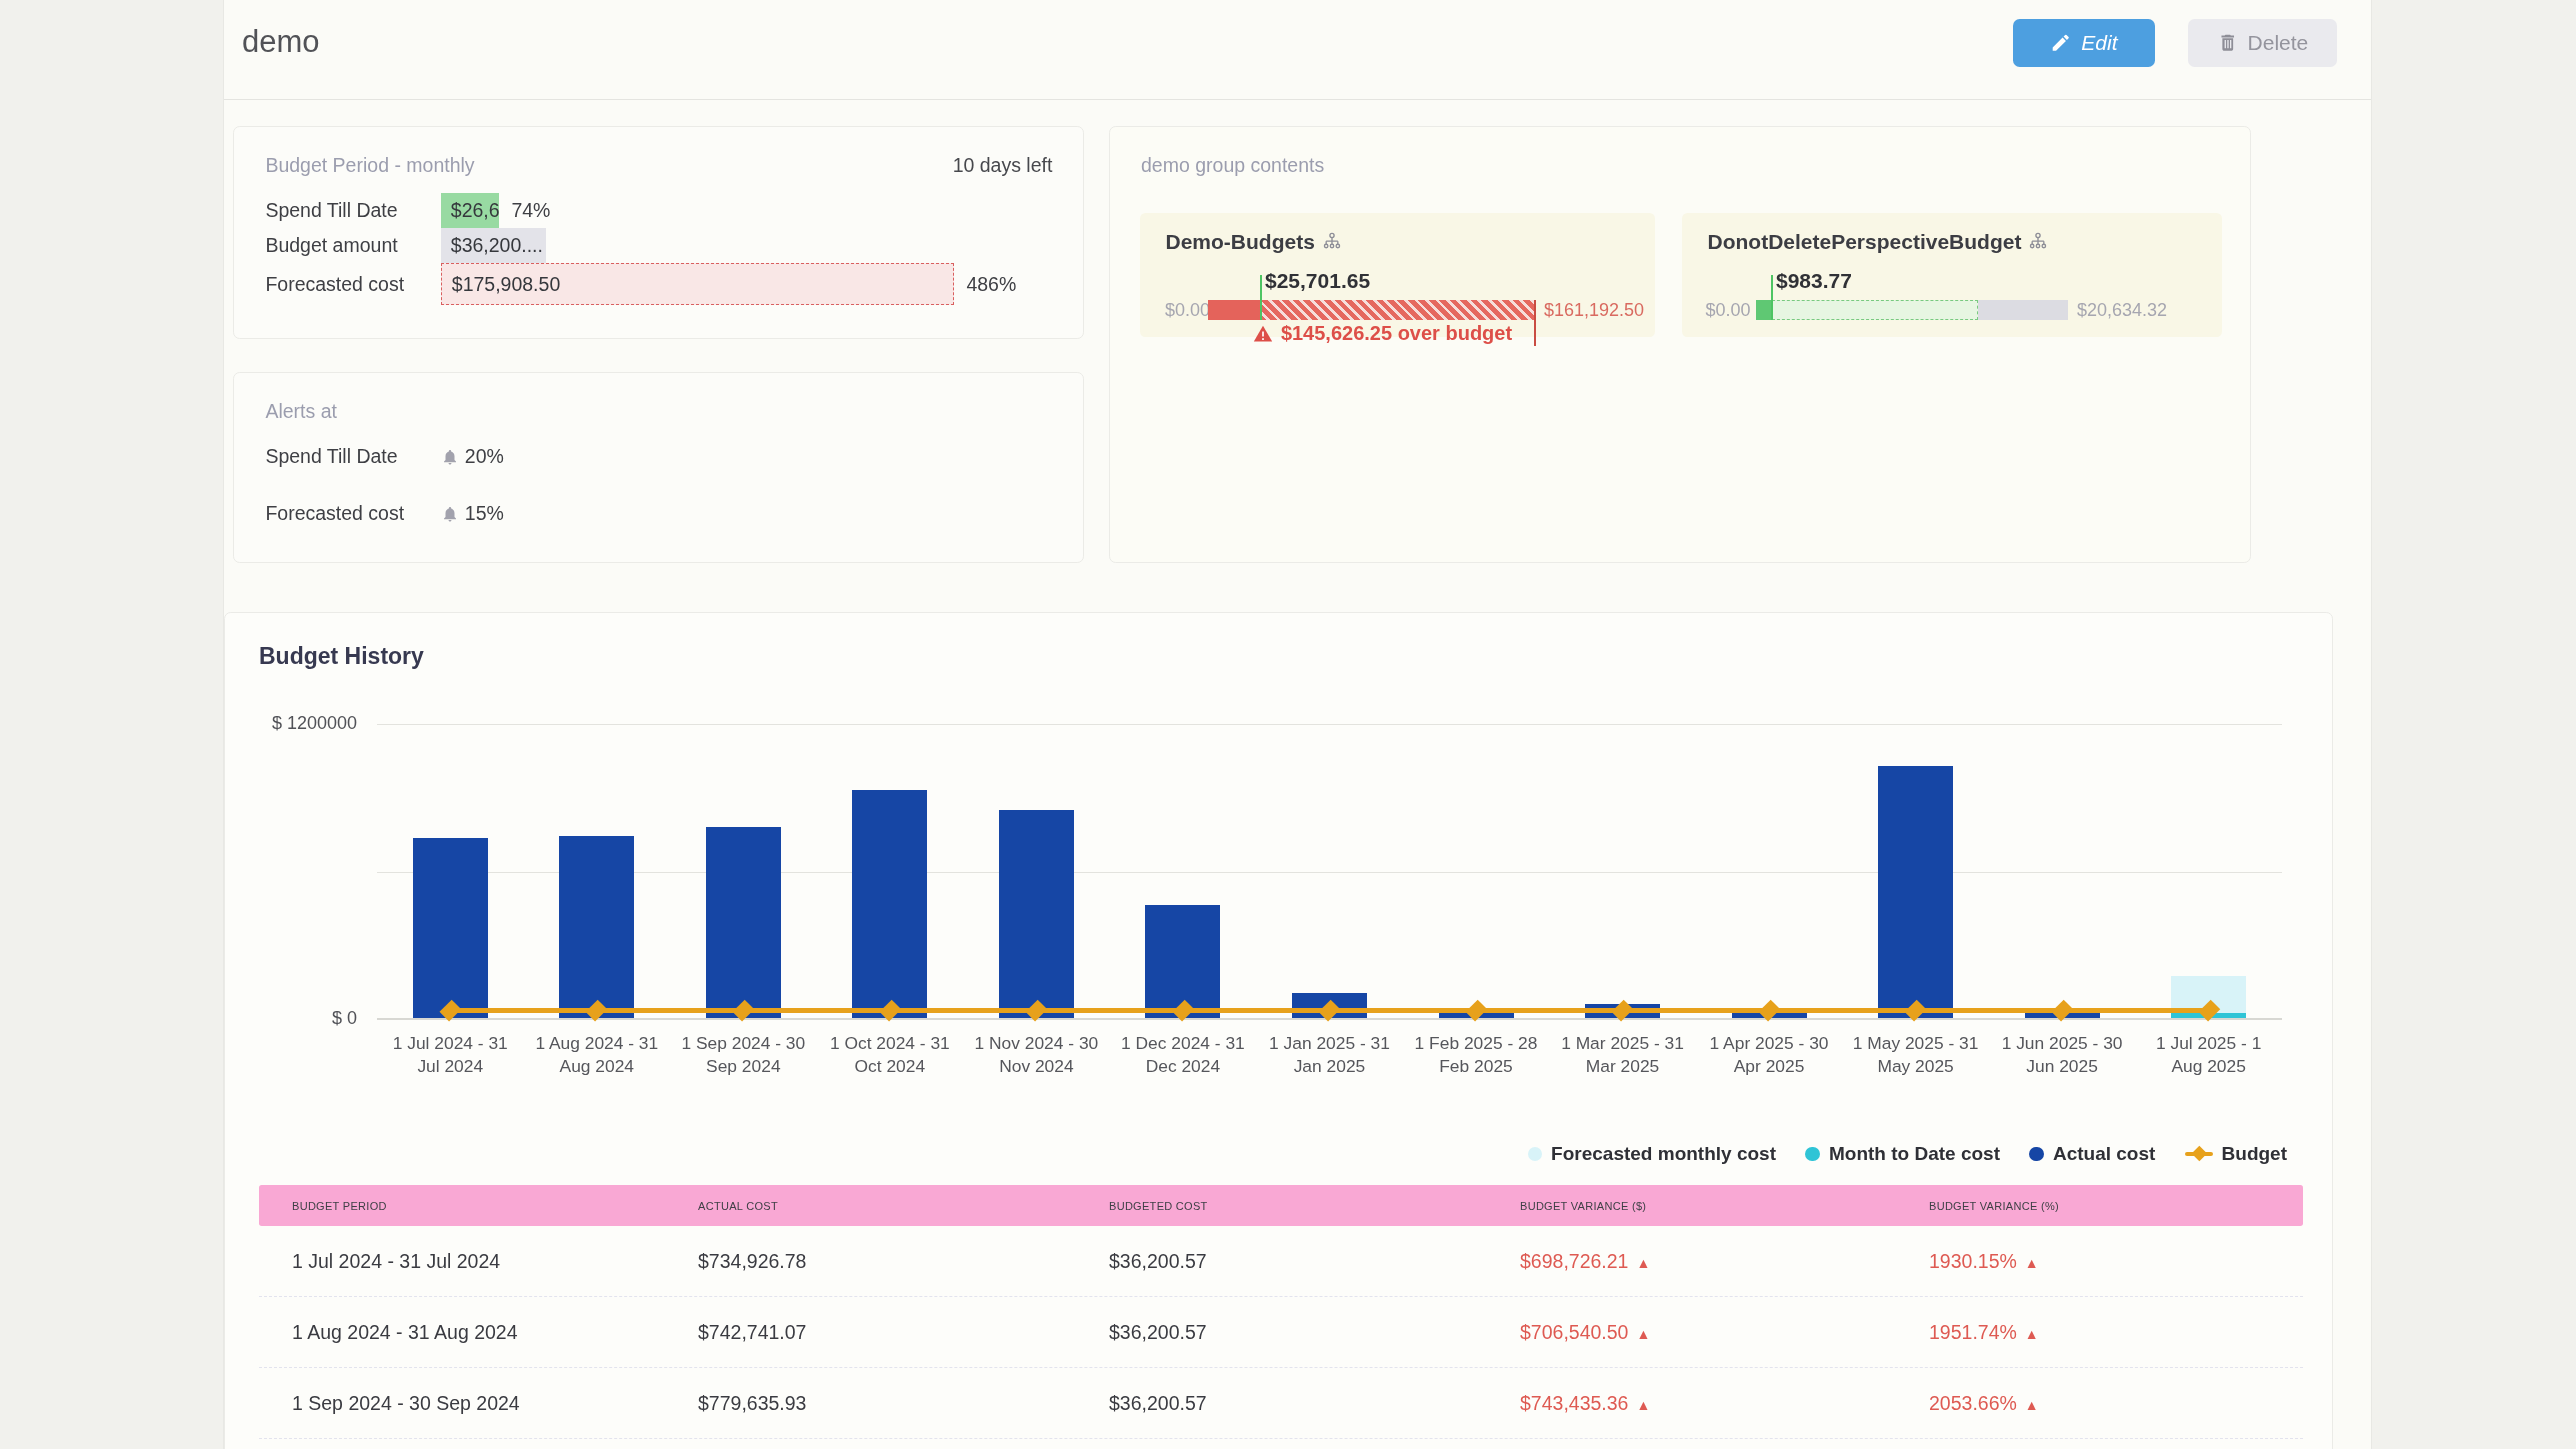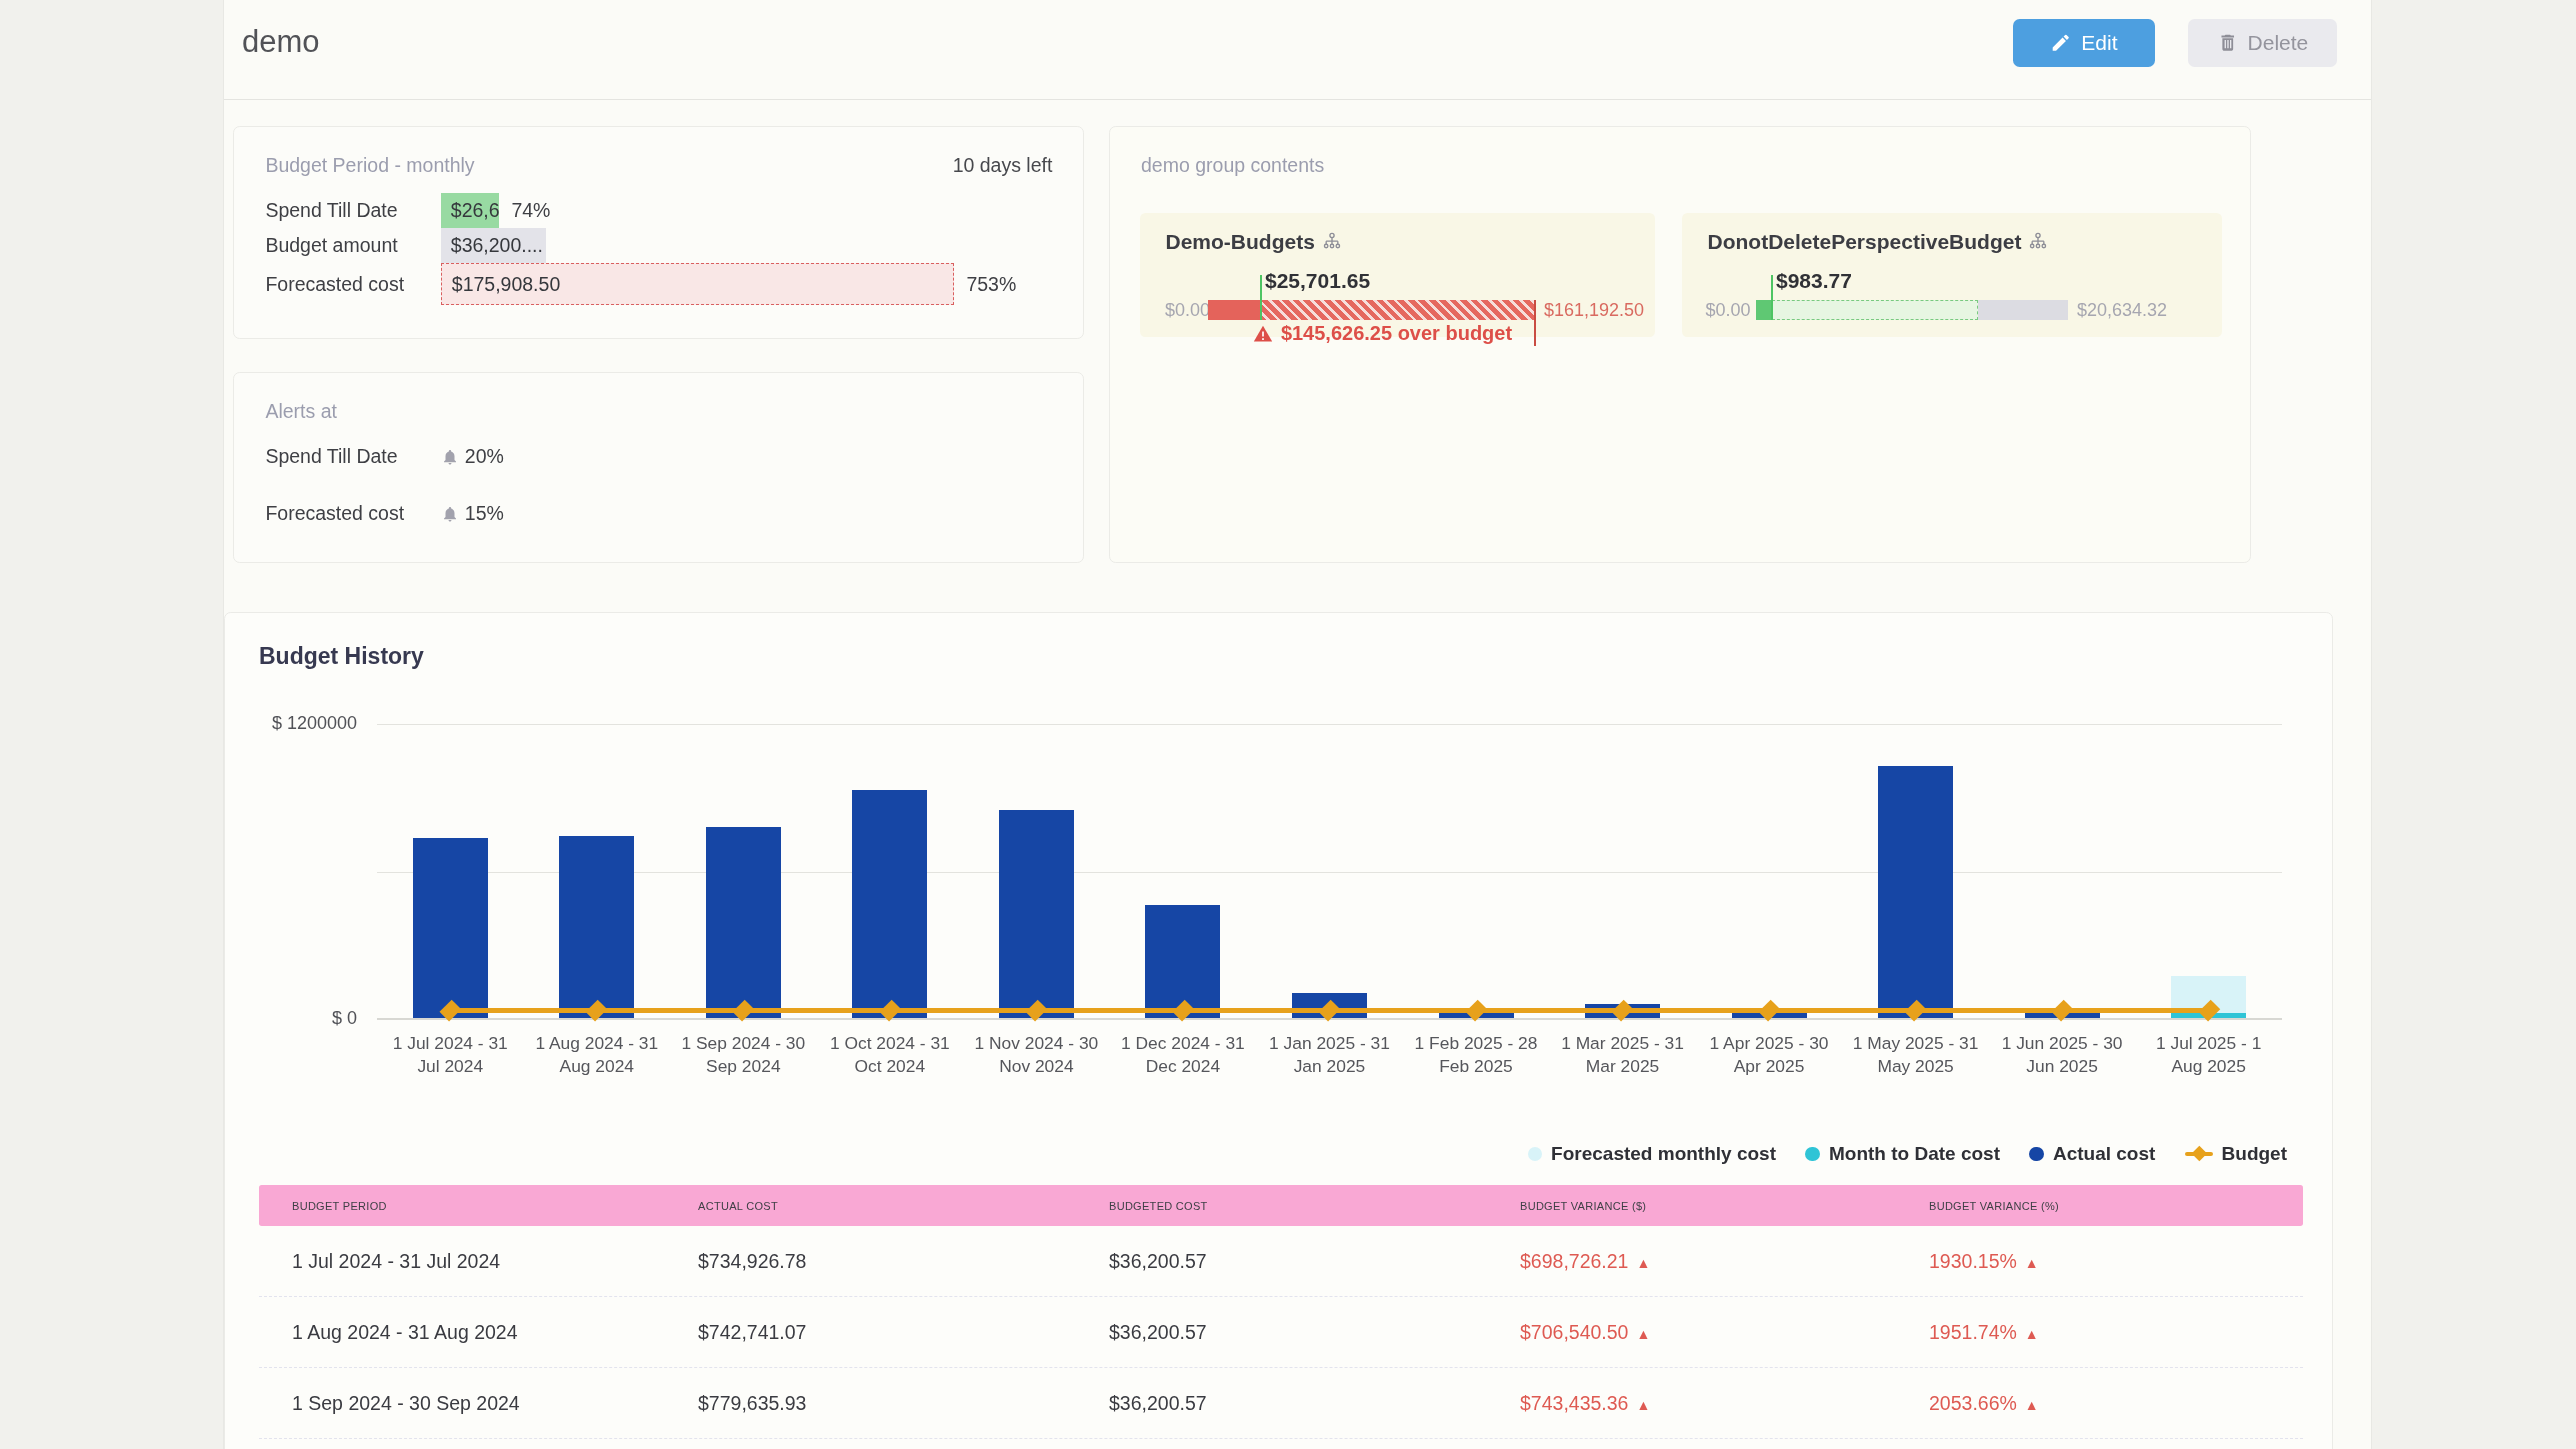--- a/index.html
+++ b/index.html
@@ -5,21 +5,21 @@
   html,body{margin:0;padding:0;width:2576px;height:1449px;overflow:hidden;
     font-family:"Liberation Sans","DejaVu Sans",sans-serif;background:#f1f1ed;}
   .app{position:relative;width:2576px;height:1449px;overflow:hidden;}
   .column{position:absolute;left:223px;top:0;width:2147px;height:1449px;background:#fbfbf7;
     border-left:0.7px solid #e8e8e4;border-right:0.7px solid #e8e8e4;}
   
   .pg-header{position:absolute;left:0;top:0;width:100%;height:99px;border-bottom:0.7px solid #e4e4e0;}
   .page-title{position:absolute;left:18px;top:24px;font-size:31px;font-weight:normal;color:#515257;}
   .btn{position:absolute;top:19px;height:48px;border-radius:6.7px;display:flex;align-items:center;
     justify-content:center;gap:9.4px;font-size:21px;cursor:pointer;box-sizing:border-box;}
-  .btn-edit{left:1789px;width:142px;background:#4d9fe0;color:#ffffff;}
+  .btn-edit{left:1789px;width:142px;background:#4d9fe0;color:#ffffff;font-style:italic;}
   .btn-delete{left:1964px;width:149px;background:#eaeaee;color:#94949d;}
   .btn svg{width:21.5px;height:21.5px;}
   
   .content{position:absolute;left:0;top:99px;width:100%;height:1350px;}
   .card{position:absolute;background:#fcfcf9;border:0.7px solid #ebebe7;border-radius:6.7px;box-sizing:border-box;}
   .card-title{position:absolute;left:31px;top:27px;font-size:19.5px;color:#9b9dae;}
   
   #bp-card{left:9.4px;top:27px;width:851px;height:213px;}
   .days-left{position:absolute;right:31px;top:27px;font-size:19.5px;color:#47484d;}
   .bp-row{position:absolute;left:31px;right:20px;height:35px;display:flex;align-items:center;}
@@ -123,21 +123,21 @@
           <span class="bp-pct">74%</span>
         </div>
         <div class="bp-row bp-gray" style="top:101px">
           <span class="bp-label">Budget amount</span>
           <span class="bp-bar" style="width: 105px;">$36,200....</span>
           <span class="bp-pct"></span>
         </div>
         <div class="bp-row bp-pink" style="top:136px">
           <span class="bp-label">Forecasted cost</span>
           <span class="bp-bar" style="width: 513px;">$175,908.50</span>
-          <span class="bp-pct">753%</span>
+          <span class="bp-pct">486%</span>
         </div>
       </div>
 
       <div class="card" id="alerts-card">
         <div class="card-title">Alerts at</div>
         <div class="alert-row" style="top:70px">
           <span class="alert-label">Spend Till Date</span>
           <svg class="alert-bell" viewBox="0 0 24 24">
               <path fill="#a2a2ad" d="M12 22c1.1 0 2-.9 2-2h-4c0 1.1.9 2 2 2zm6-6v-5c0-3.07-1.63-5.64-4.5-6.32V4c0-.83-.67-1.5-1.5-1.5S10.5 3.17 10.5 4v.68C7.64 5.36 6 7.92 6 11v5l-2 2v1h16v-1l-2-2z"></path>
             </svg>

